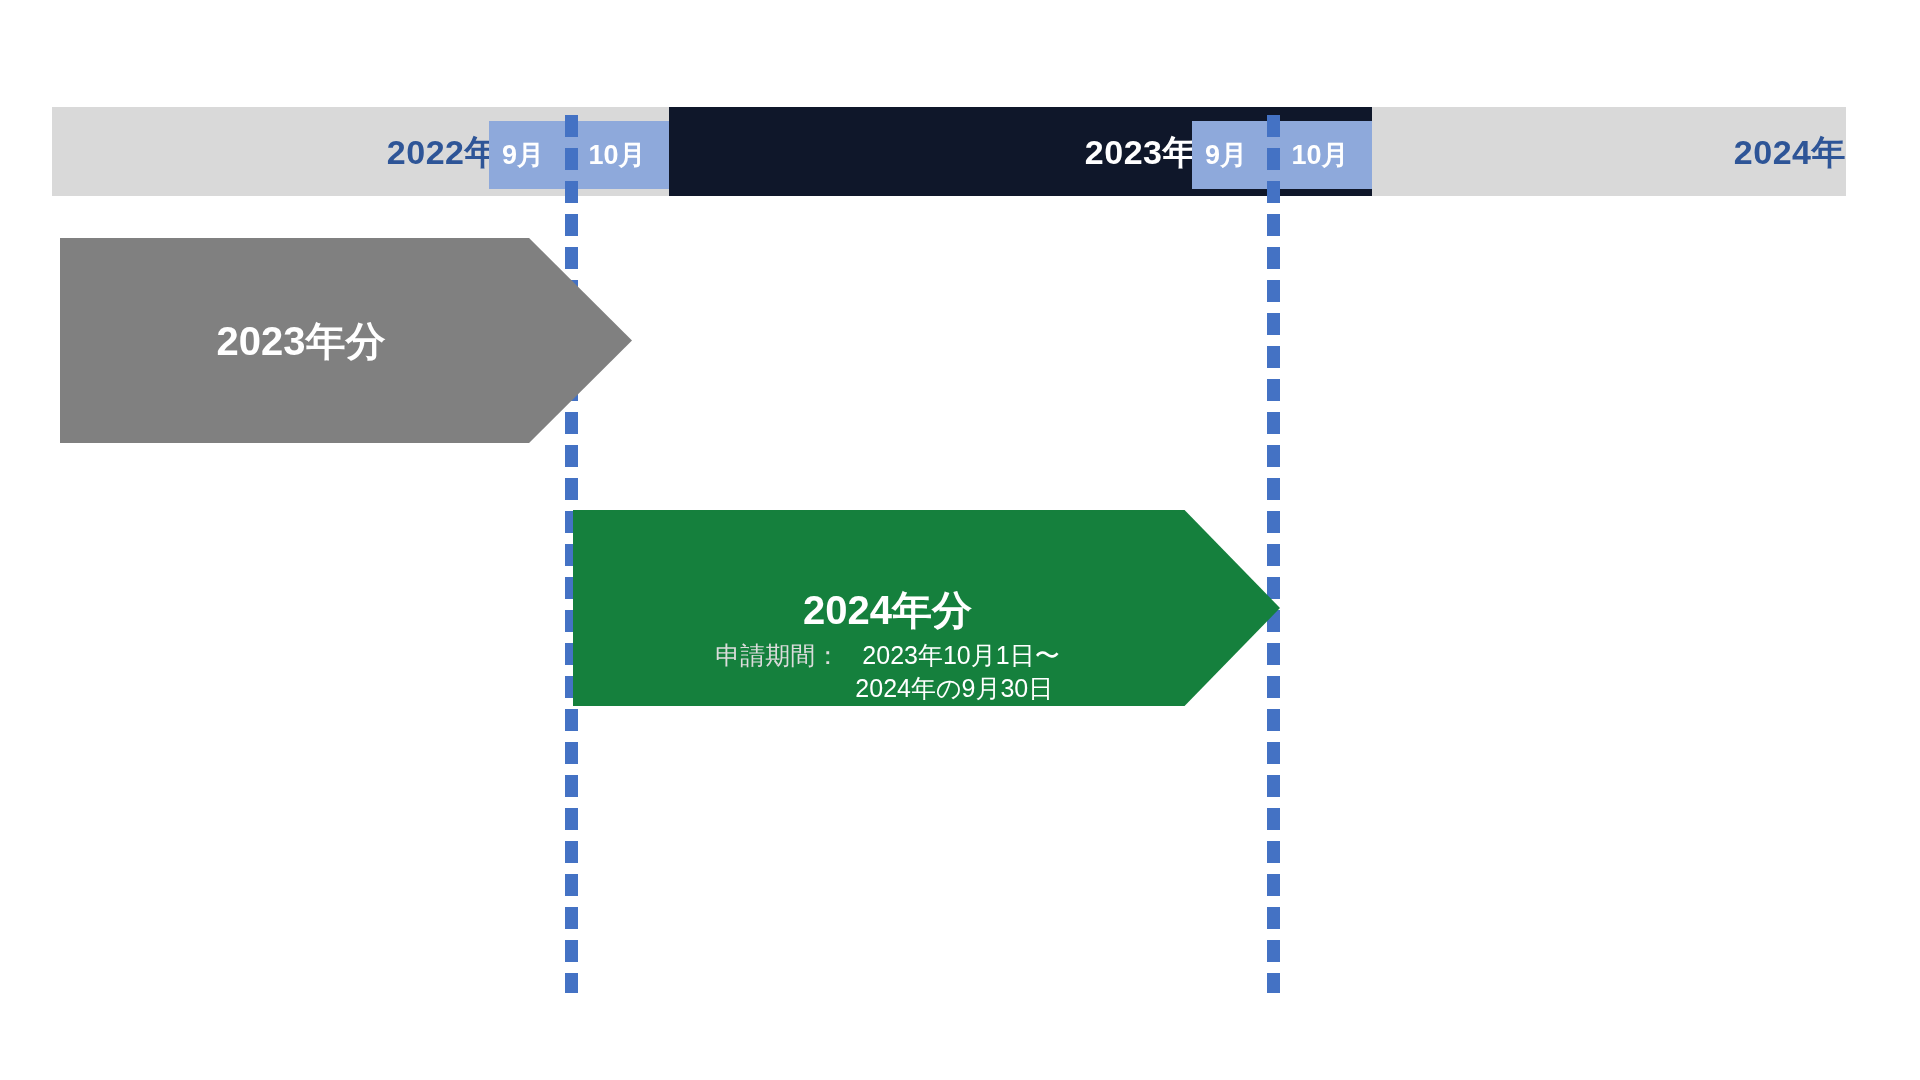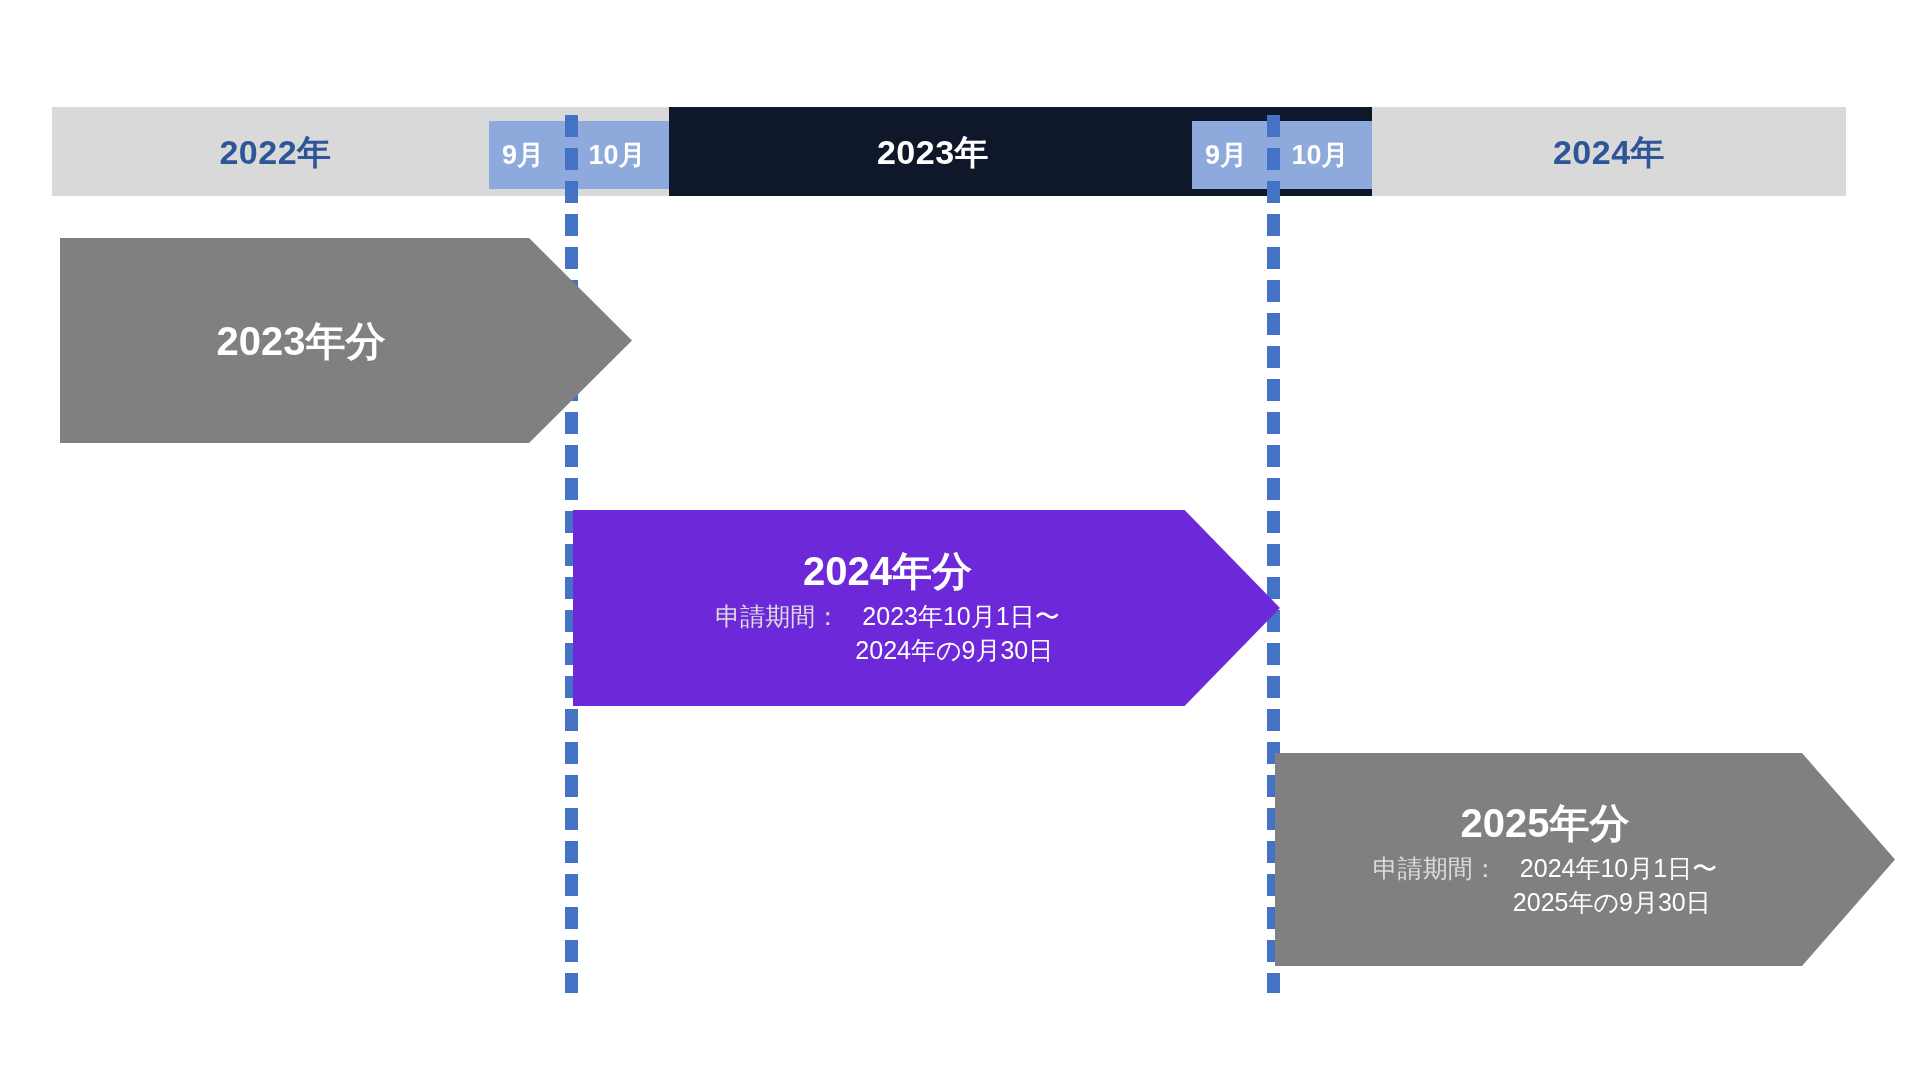--- a/index.html
+++ b/index.html
@@ -26,21 +26,21 @@
     top: 107px;
     width: 1843px;
     height: 89px;
     display: flex;
     align-items: stretch;
   }
   .year-seg {
     position: relative;
     display: flex;
     align-items: center;
-    justify-content: center;
+    justify-content: flex-end;
     box-sizing: border-box;
   }
   .year-seg.gray   { background: #d9d9d9; }
   .year-seg.navy   { background: #0f172a; }
   .year-label {
     font-size: 34px;
     font-weight: bold;
     letter-spacing: 0.5px;
     line-height: 1;
     white-space: nowrap;
@@ -92,21 +92,21 @@
   
   .arrow {
     position: absolute;
     display: flex;
     flex-direction: column;
     align-items: center;
     justify-content: center;
     box-sizing: border-box;
   }
   .arrow.gray { background: #808080; }
-  .arrow.navy { background: #6d28d9; }
+  .arrow.navy { background: #15803d; justify-content: flex-end; }
   .arrow .a-title {
     color: #ffffff;
     font-size: 40px;
     font-weight: bold;
     line-height: 1.15;
     white-space: nowrap;
   }
   .arrow .a-sub {
     color: #ffffff;
     font-size: 25px;
@@ -173,21 +173,14 @@
   </div>
 
   <div class="arrow navy" id="arrow-2024">
     <div class="a-title">2024年分</div>
     <div class="a-sub-wrap">
       <div class="a-sub"><span class="lbl">申請期間：</span><span class="gap"></span><span>2023年10月1日〜</span></div>
       <div class="a-sub"><span class="indent"></span><span>2024年の9月30日</span></div>
     </div>
   </div>
 
-  <div class="arrow gray" id="arrow-2025">
-    <div class="a-title">2025年分</div>
-    <div class="a-sub-wrap">
-      <div class="a-sub"><span class="lbl">申請期間：</span><span class="gap"></span><span>2024年10月1日〜</span></div>
-      <div class="a-sub"><span class="indent"></span><span>2025年の9月30日</span></div>
-    </div>
-  </div>
 
 </div>
 
 </body></html>

